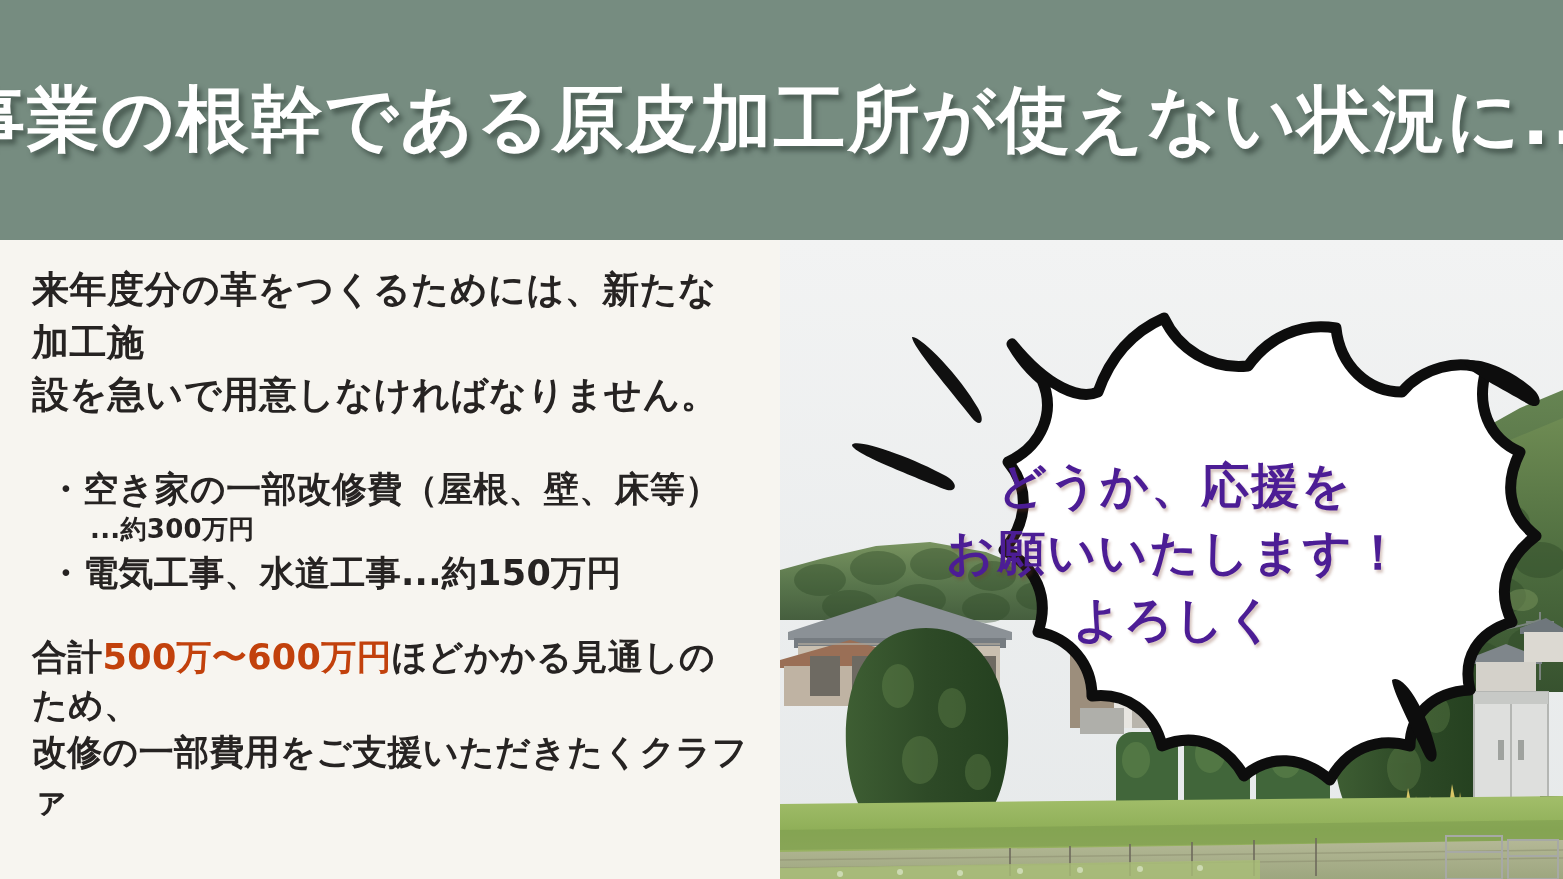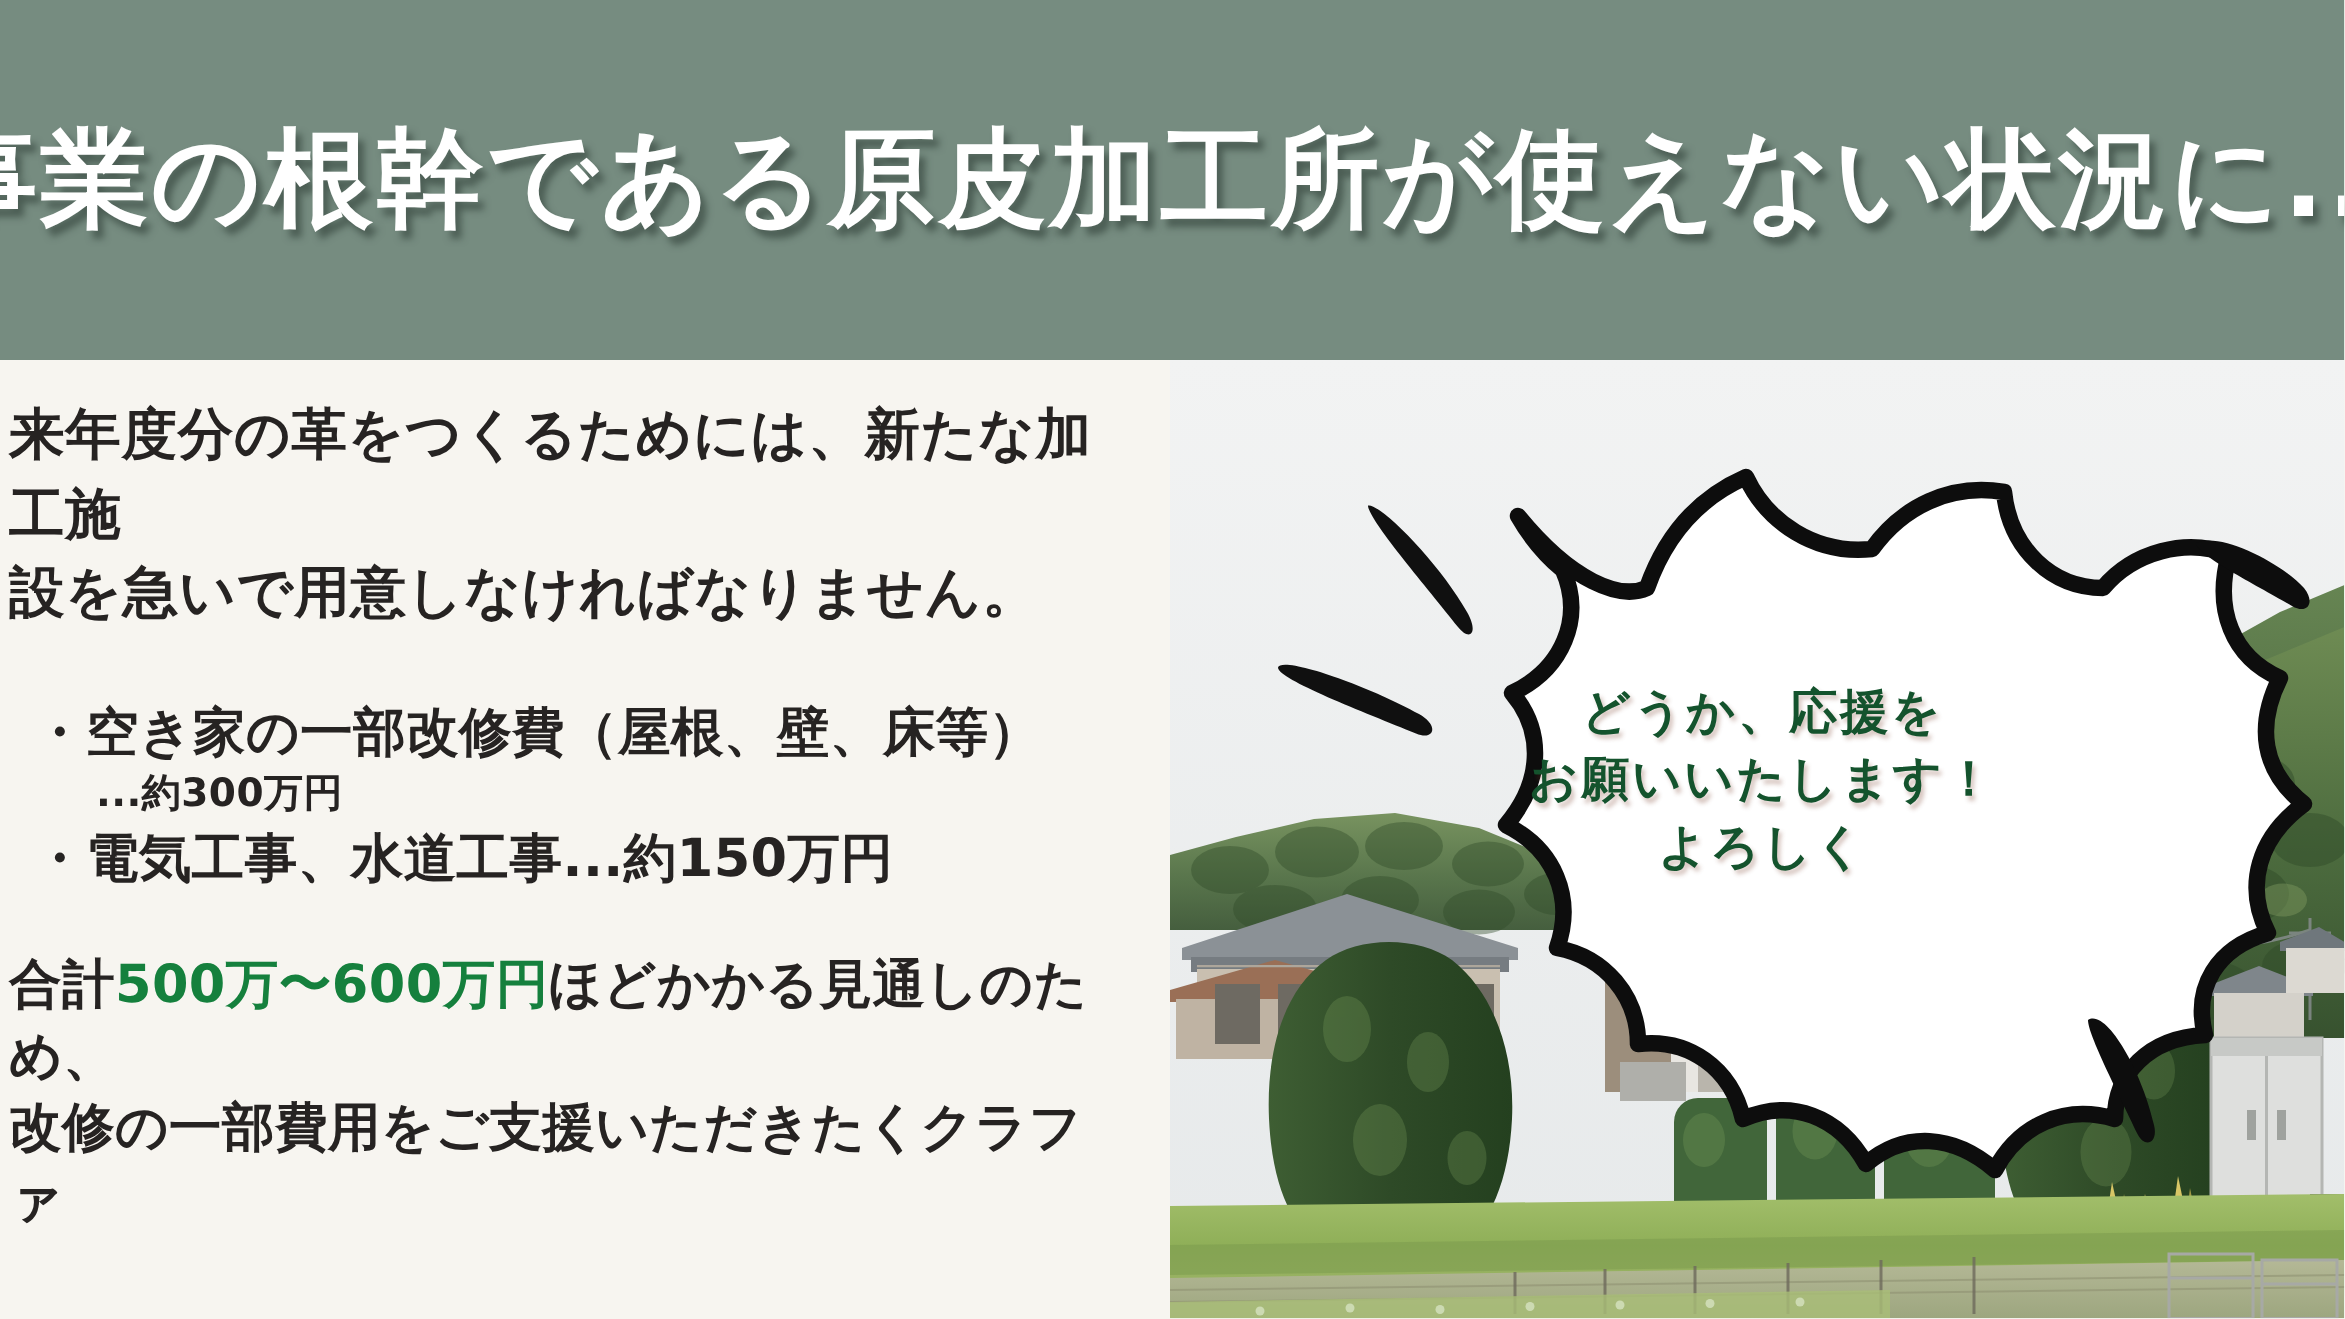--- a/index.html
+++ b/index.html
@@ -30,21 +30,21 @@
     white-space:nowrap;
     text-shadow:4px 5px 5px rgba(40,55,48,0.55);
     font-family:"DejaVu Sans","Liberation Sans",sans-serif;
   }
 
   
   #left-panel{
     position:absolute;left:0;top:240px;width:780px;height:639px;
     background:#F7F5F0;
     box-sizing:border-box;
-    padding:24px 30px 0 6px;
+    padding:24px 30px 0 32px;
   }
   .lead{
     color:#262322;
     font-size:37px;
     font-weight:bold;
     line-height:1.42;
     letter-spacing:0.5px;
     margin:0 0 8px 0;
   }
   #bullet-list{
@@ -68,42 +68,42 @@
     margin-top:38px;
   }
   #summary p{
     color:#262322;
     font-size:35px;
     font-weight:bold;
     line-height:1.36;
     letter-spacing:0.3px;
     margin:0;
   }
-  .hl-red{color:#15803d;}
+  .hl-red{color:#c2410c;}
 
   
   #photo-panel{
     position:absolute;left:780px;top:240px;width:783px;height:639px;
     overflow:hidden;
     background:#EDEFEE;
   }
   #photo-svg{position:absolute;left:0;top:0;width:783px;height:639px;display:block;}
 
   
   #bubble-layer{
     position:absolute;left:780px;top:240px;width:783px;height:639px;
     pointer-events:none;
   }
   #bubble-svg{position:absolute;left:0;top:0;width:783px;height:639px;}
   #bubble-text{
     position:absolute;
     left:125px;top:212px;width:540px;
     text-align:center;
-    color:#14532d;
-    font-size:32px;
+    color:#4c1d95;
+    font-size:48px;
     font-weight:bold;
     line-height:1.40;
     letter-spacing:2px;
     text-shadow:2px 3px 3px rgba(120,60,40,0.30);
     font-family:"DejaVu Sans","Liberation Sans",sans-serif;
   }
   #bubble-text .bl{display:block;}
 </style>
 </head>
 <body>

